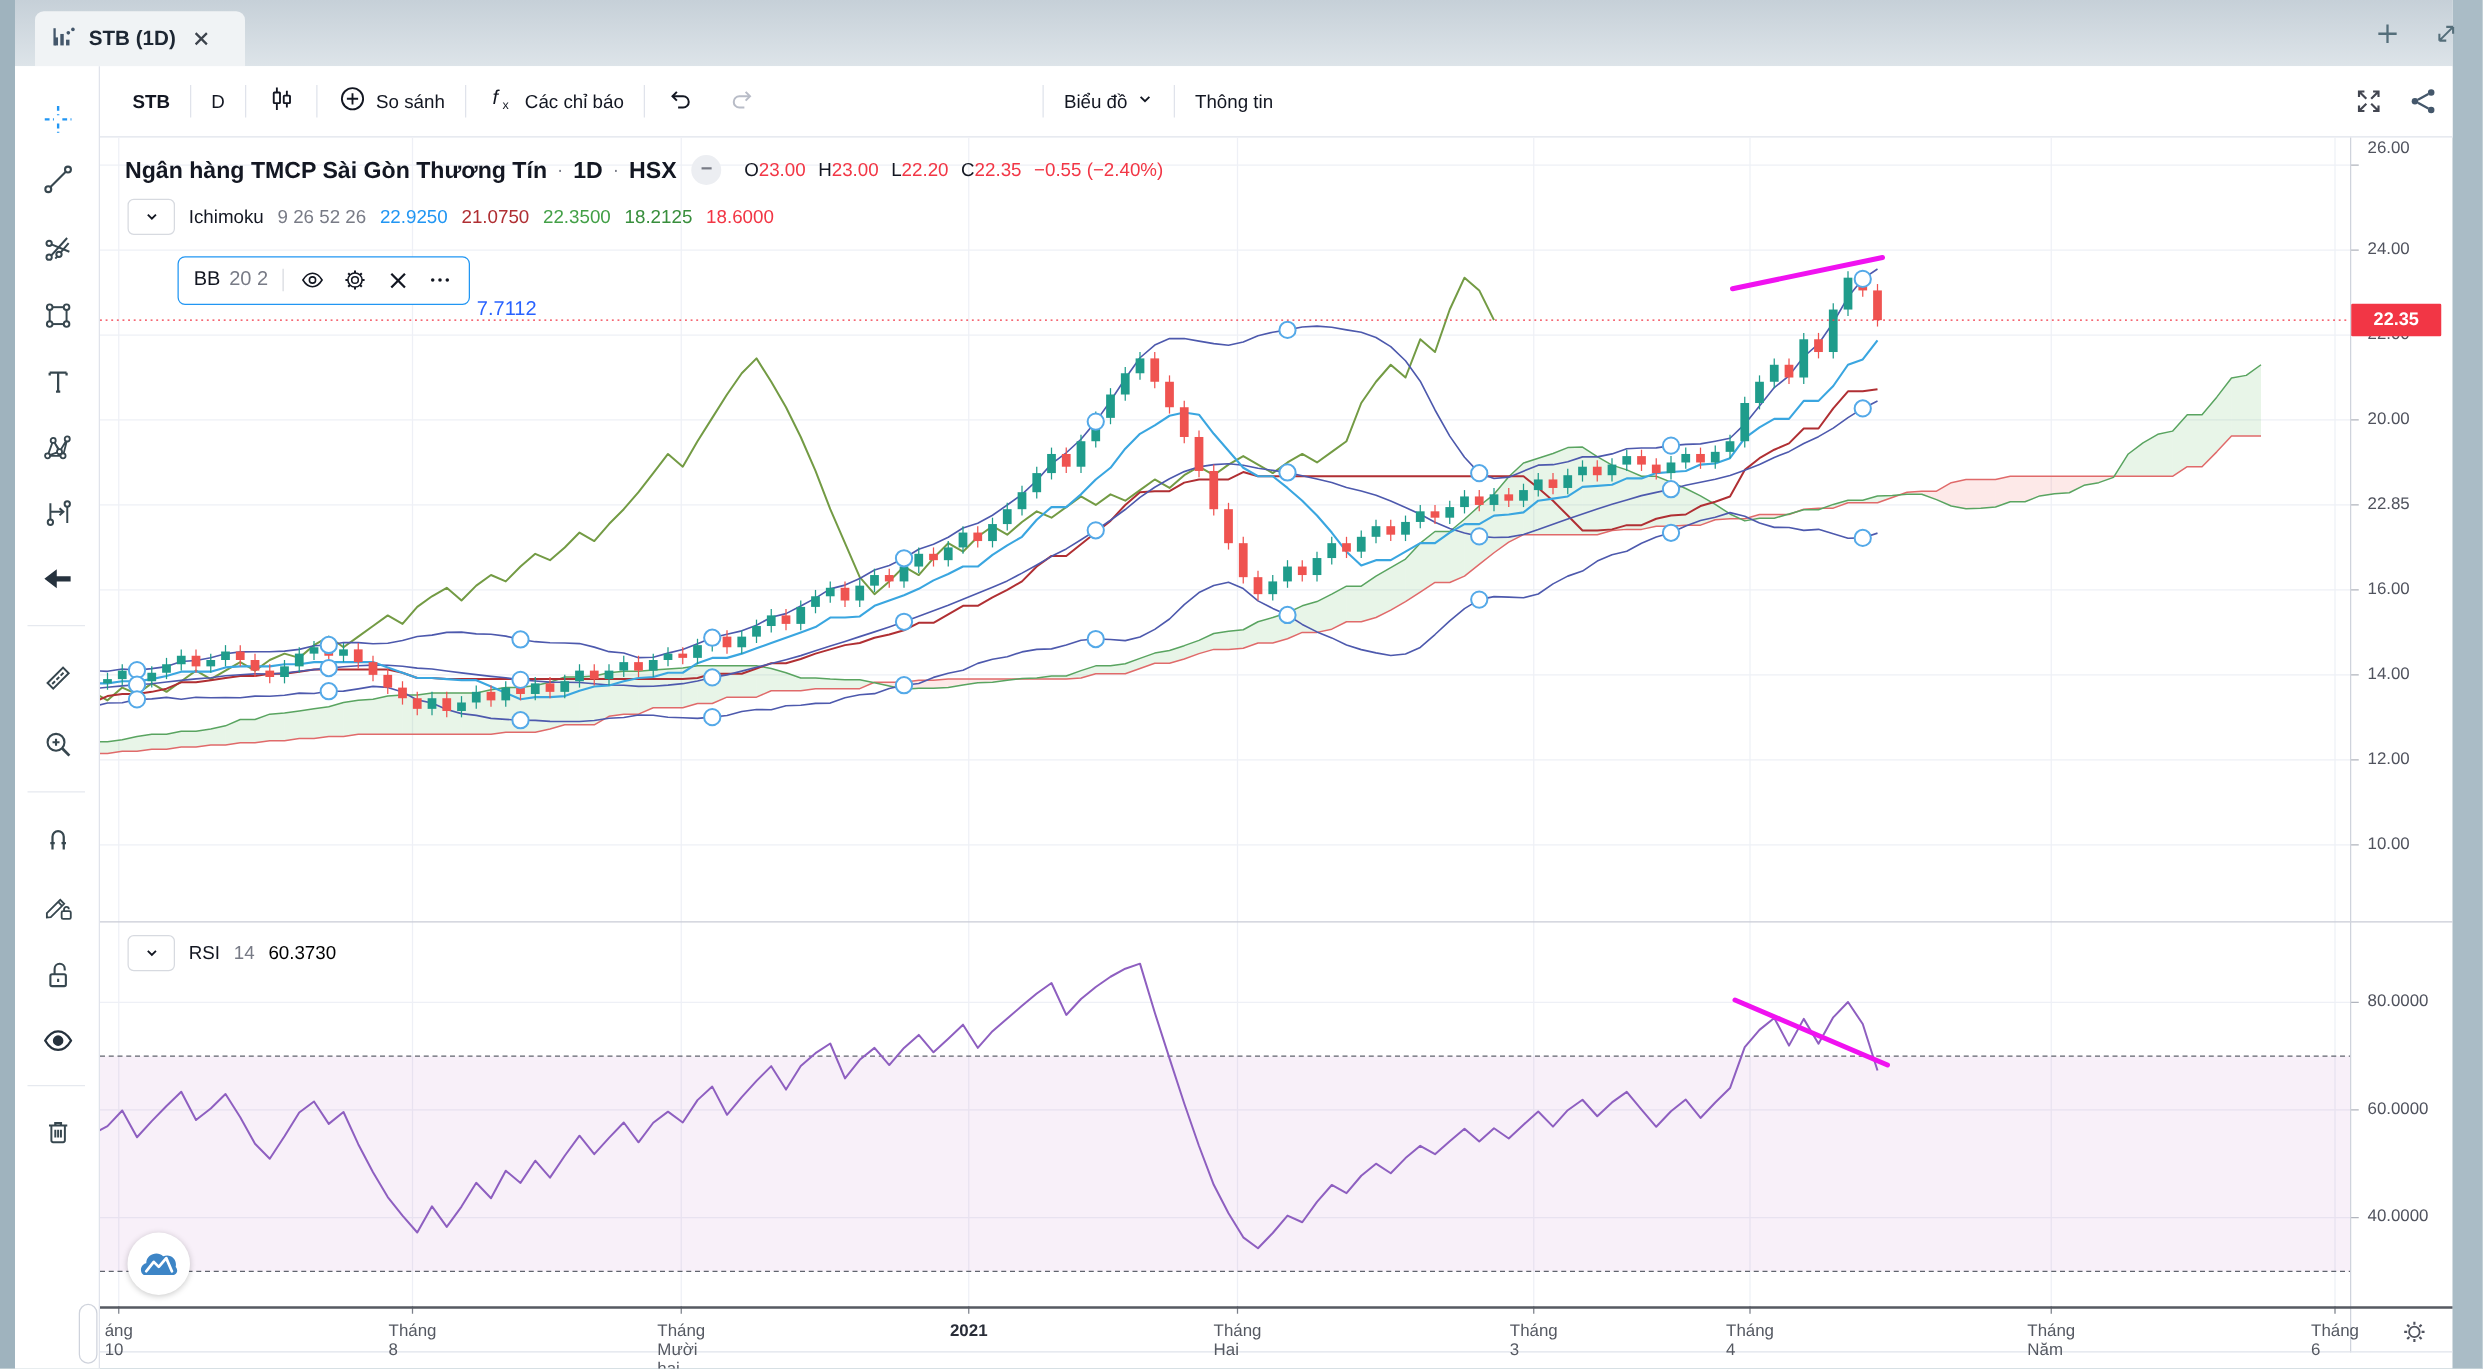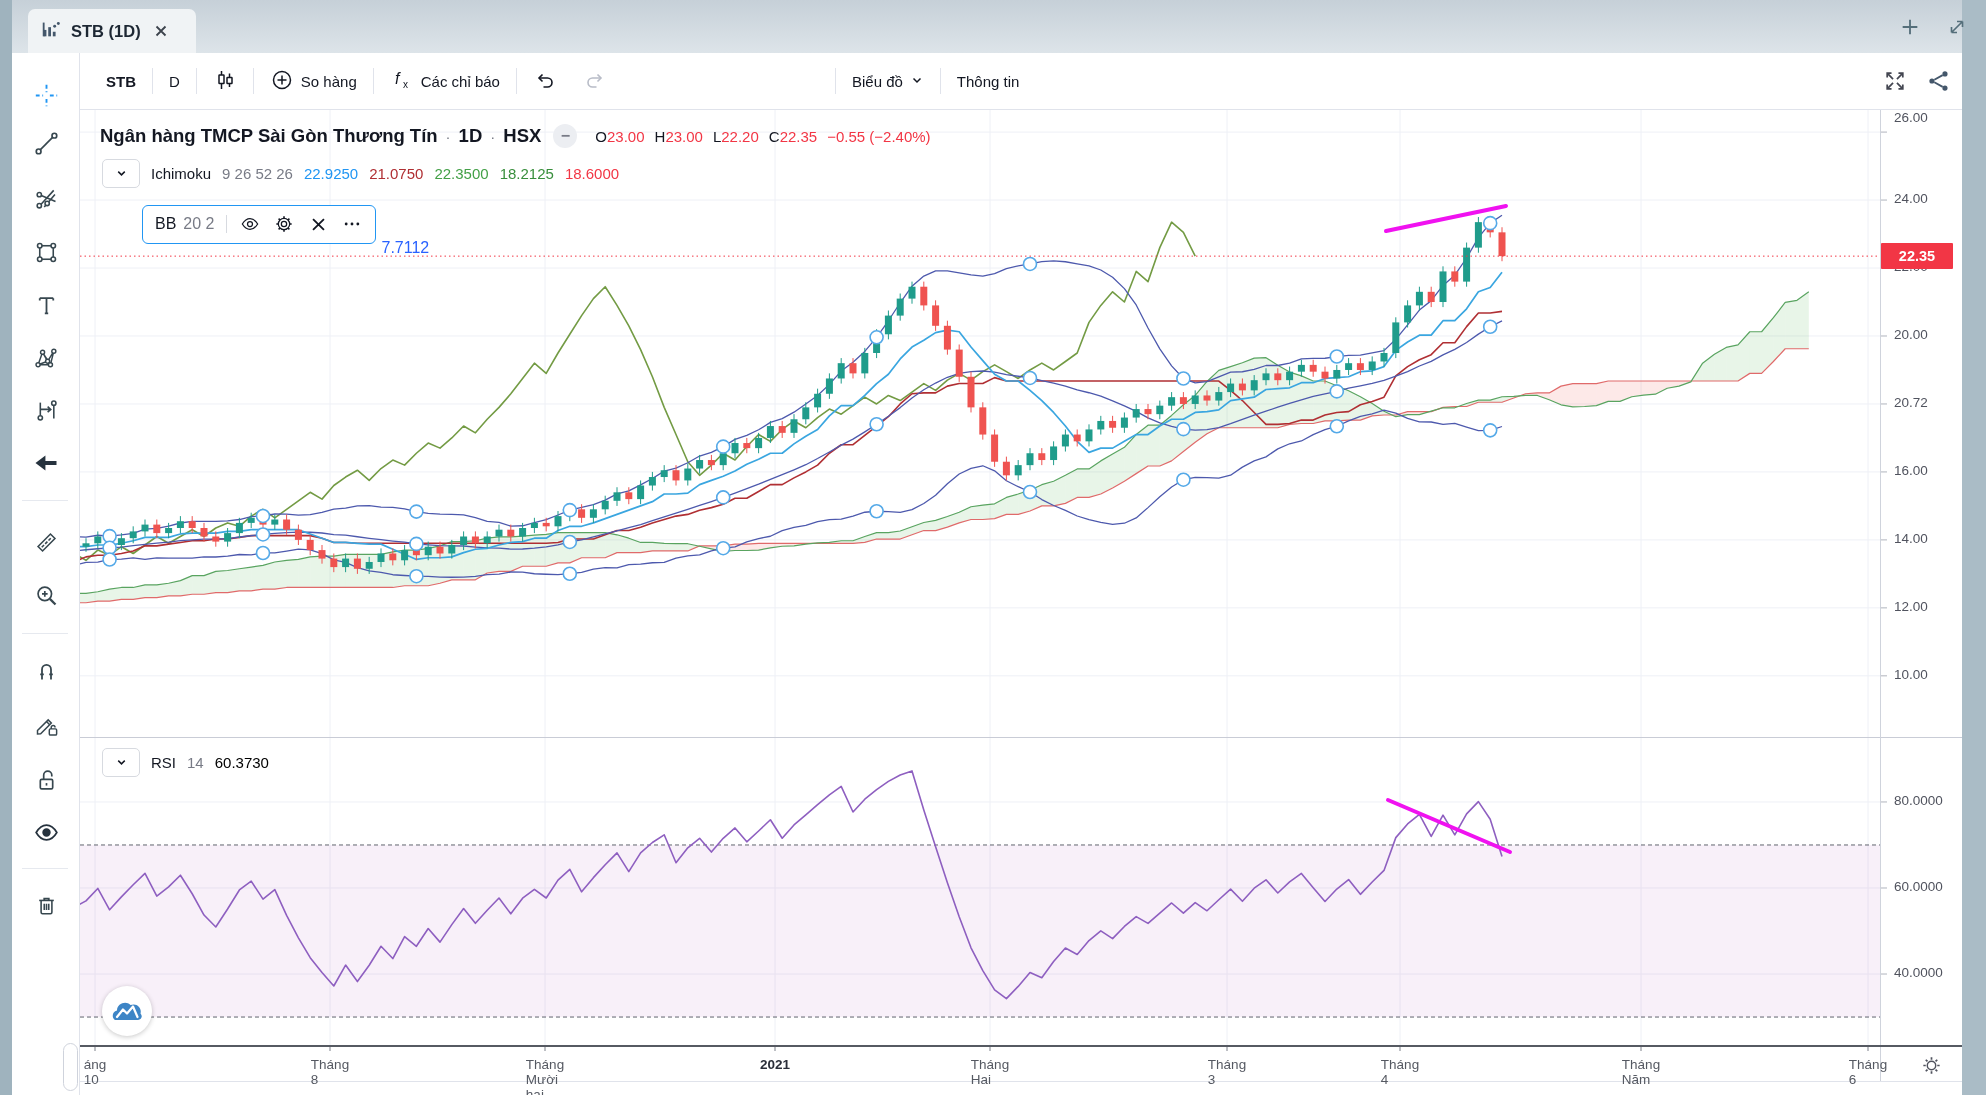--- a/index.html
+++ b/index.html
@@ -136,21 +136,21 @@
       </span>
     </div>
     <div class="tb-sep"></div>
     <div class="tb-btn">
       <span>
         <svg width="24" height="24" viewBox="0 0 24 24" fill="none" stroke="#131722" stroke-width="1.5">
             <circle cx="12" cy="12" r="8.5"></circle>
             <path d="M12 7.5 V16.5 M7.5 12 H16.5"></path>
           </svg>
       </span>
-      <span>So hàng</span>
+      <span>So sánh</span>
     </div>
     <div class="tb-sep"></div>
     <div class="tb-btn">
       <span>
         <svg width="24" height="24" viewBox="0 0 24 24">
             <text x="5" y="16" font-size="16" font-style="italic" fill="#131722">f</text>
             <text x="13" y="20" font-size="10" fill="#131722">x</text>
           </svg>
       </span>
       <span>Các chỉ báo</span>
@@ -894,21 +894,21 @@
     <span>RSI</span>
     <span class="param">14</span>
     <span class="ival" id="rsi-val" style="color: #000000;">60.3730</span>
   </div>
 
   <div id="paxis">
       <div class="axis-tick" style="top: 110px;">26.00</div>
       <div class="axis-tick" style="top: 191.057px;">24.00</div>
       <div class="axis-tick" style="top: 259.024px;">22.00</div>
       <div class="axis-tick" style="top: 326.992px;">20.00</div>
-      <div class="axis-tick" style="top: 394.959px;">20.72</div>
+      <div class="axis-tick" style="top: 394.959px;">22.85</div>
       <div class="axis-tick" style="top: 462.927px;">16.00</div>
       <div class="axis-tick" style="top: 530.894px;">14.00</div>
       <div class="axis-tick" style="top: 598.862px;">12.00</div>
       <div class="axis-tick" style="top: 666.829px;">10.00</div>
     </div>
   <div id="raxis">
       <div class="axis-tick" style="top: 792.955px;">80.0000</div>
       <div class="axis-tick" style="top: 878.989px;">60.0000</div>
       <div class="axis-tick" style="top: 965.022px;">40.0000</div>
     </div>

